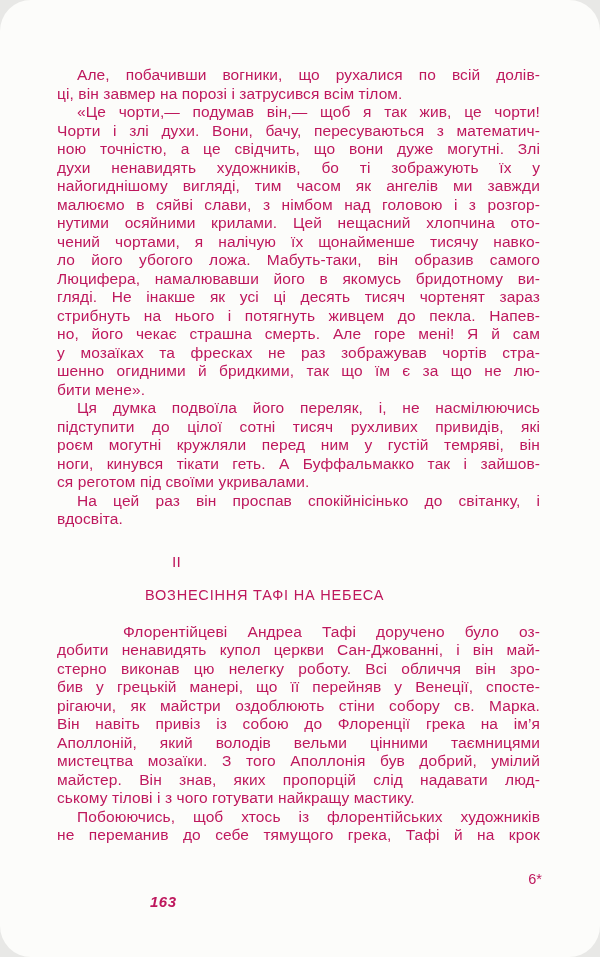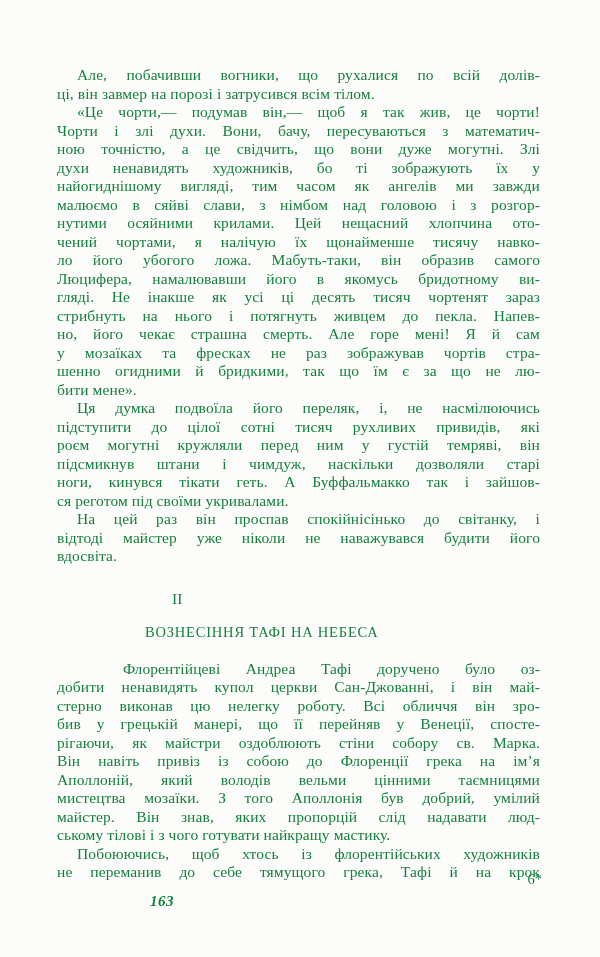--- a/index.html
+++ b/index.html
@@ -3,22 +3,23 @@
 <meta charset="utf-8">
 <style>
   html, body { margin: 0; padding: 0; background: #e8e8e6; }
   .page {
     position: relative;
     width: 600px;
     height: 957px;
     margin: 0 auto;
     background: #fcfcfa;
     overflow: hidden;
-    font-family: Liberation Serif, serif;
-    color: #15803d;
+    font-family: Liberation Sans, sans-serif;
+    color: #be185d;
+    border-radius: 31px;
   }
   .text-column {
     position: absolute;
     left: 57px;
     top: 66px;
     width: 483px;
     font-size: 15.5px;
     line-height: 18.5px;
     letter-spacing: 0.1px;
   }
@@ -92,27 +93,25 @@
         <div class="line">стрибнуть на нього і потягнуть живцем до пекла. Напев-</div>
         <div class="line">но, його чекає страшна смерть. Але горе мені! Я й сам</div>
         <div class="line">у мозаїках та фресках не раз зображував чортів стра-</div>
         <div class="line">шенно огидними й бридкими, так що їм є за що не лю-</div>
         <div class="line last">бити мене».</div>
       </div>
       <div class="para indent">
         <div class="line">Ця думка подвоїла його переляк, і, не насмілюючись</div>
         <div class="line">підступити до цілої сотні тисяч рухливих привидів, які</div>
         <div class="line">роєм могутні кружляли перед ним у густій темряві, він</div>
-        <div class="line">підсмикнув штани і чимдуж, наскільки дозволяли старі</div>
         <div class="line">ноги, кинувся тікати геть. А Буффальмакко так і зайшов-</div>
         <div class="line last">ся реготом під своїми укривалами.</div>
       </div>
       <div class="para indent">
         <div class="line">На цей раз він проспав спокійнісінько до світанку, і</div>
-        <div class="line">відтоді майстер уже ніколи не наважувався будити його</div>
         <div class="line last">вдосвіта.</div>
       </div>
       <div class="h-num">II</div>
       <div class="h-title">ВОЗНЕСІННЯ ТАФІ НА НЕБЕСА</div>
       <div class="para open-indent after-heading">
         <div class="line">Флорентійцеві Андреа Тафі доручено було оз-</div>
         <div class="line">добити ненавидять купол церкви Сан-Джованні, і він май-</div>
         <div class="line">стерно виконав цю нелегку роботу. Всі обличчя він зро-</div>
         <div class="line">бив у грецькій манері, що її перейняв у Венеції, спосте-</div>
         <div class="line">рігаючи, як майстри оздоблюють стіни собору св. Марка.</div>

